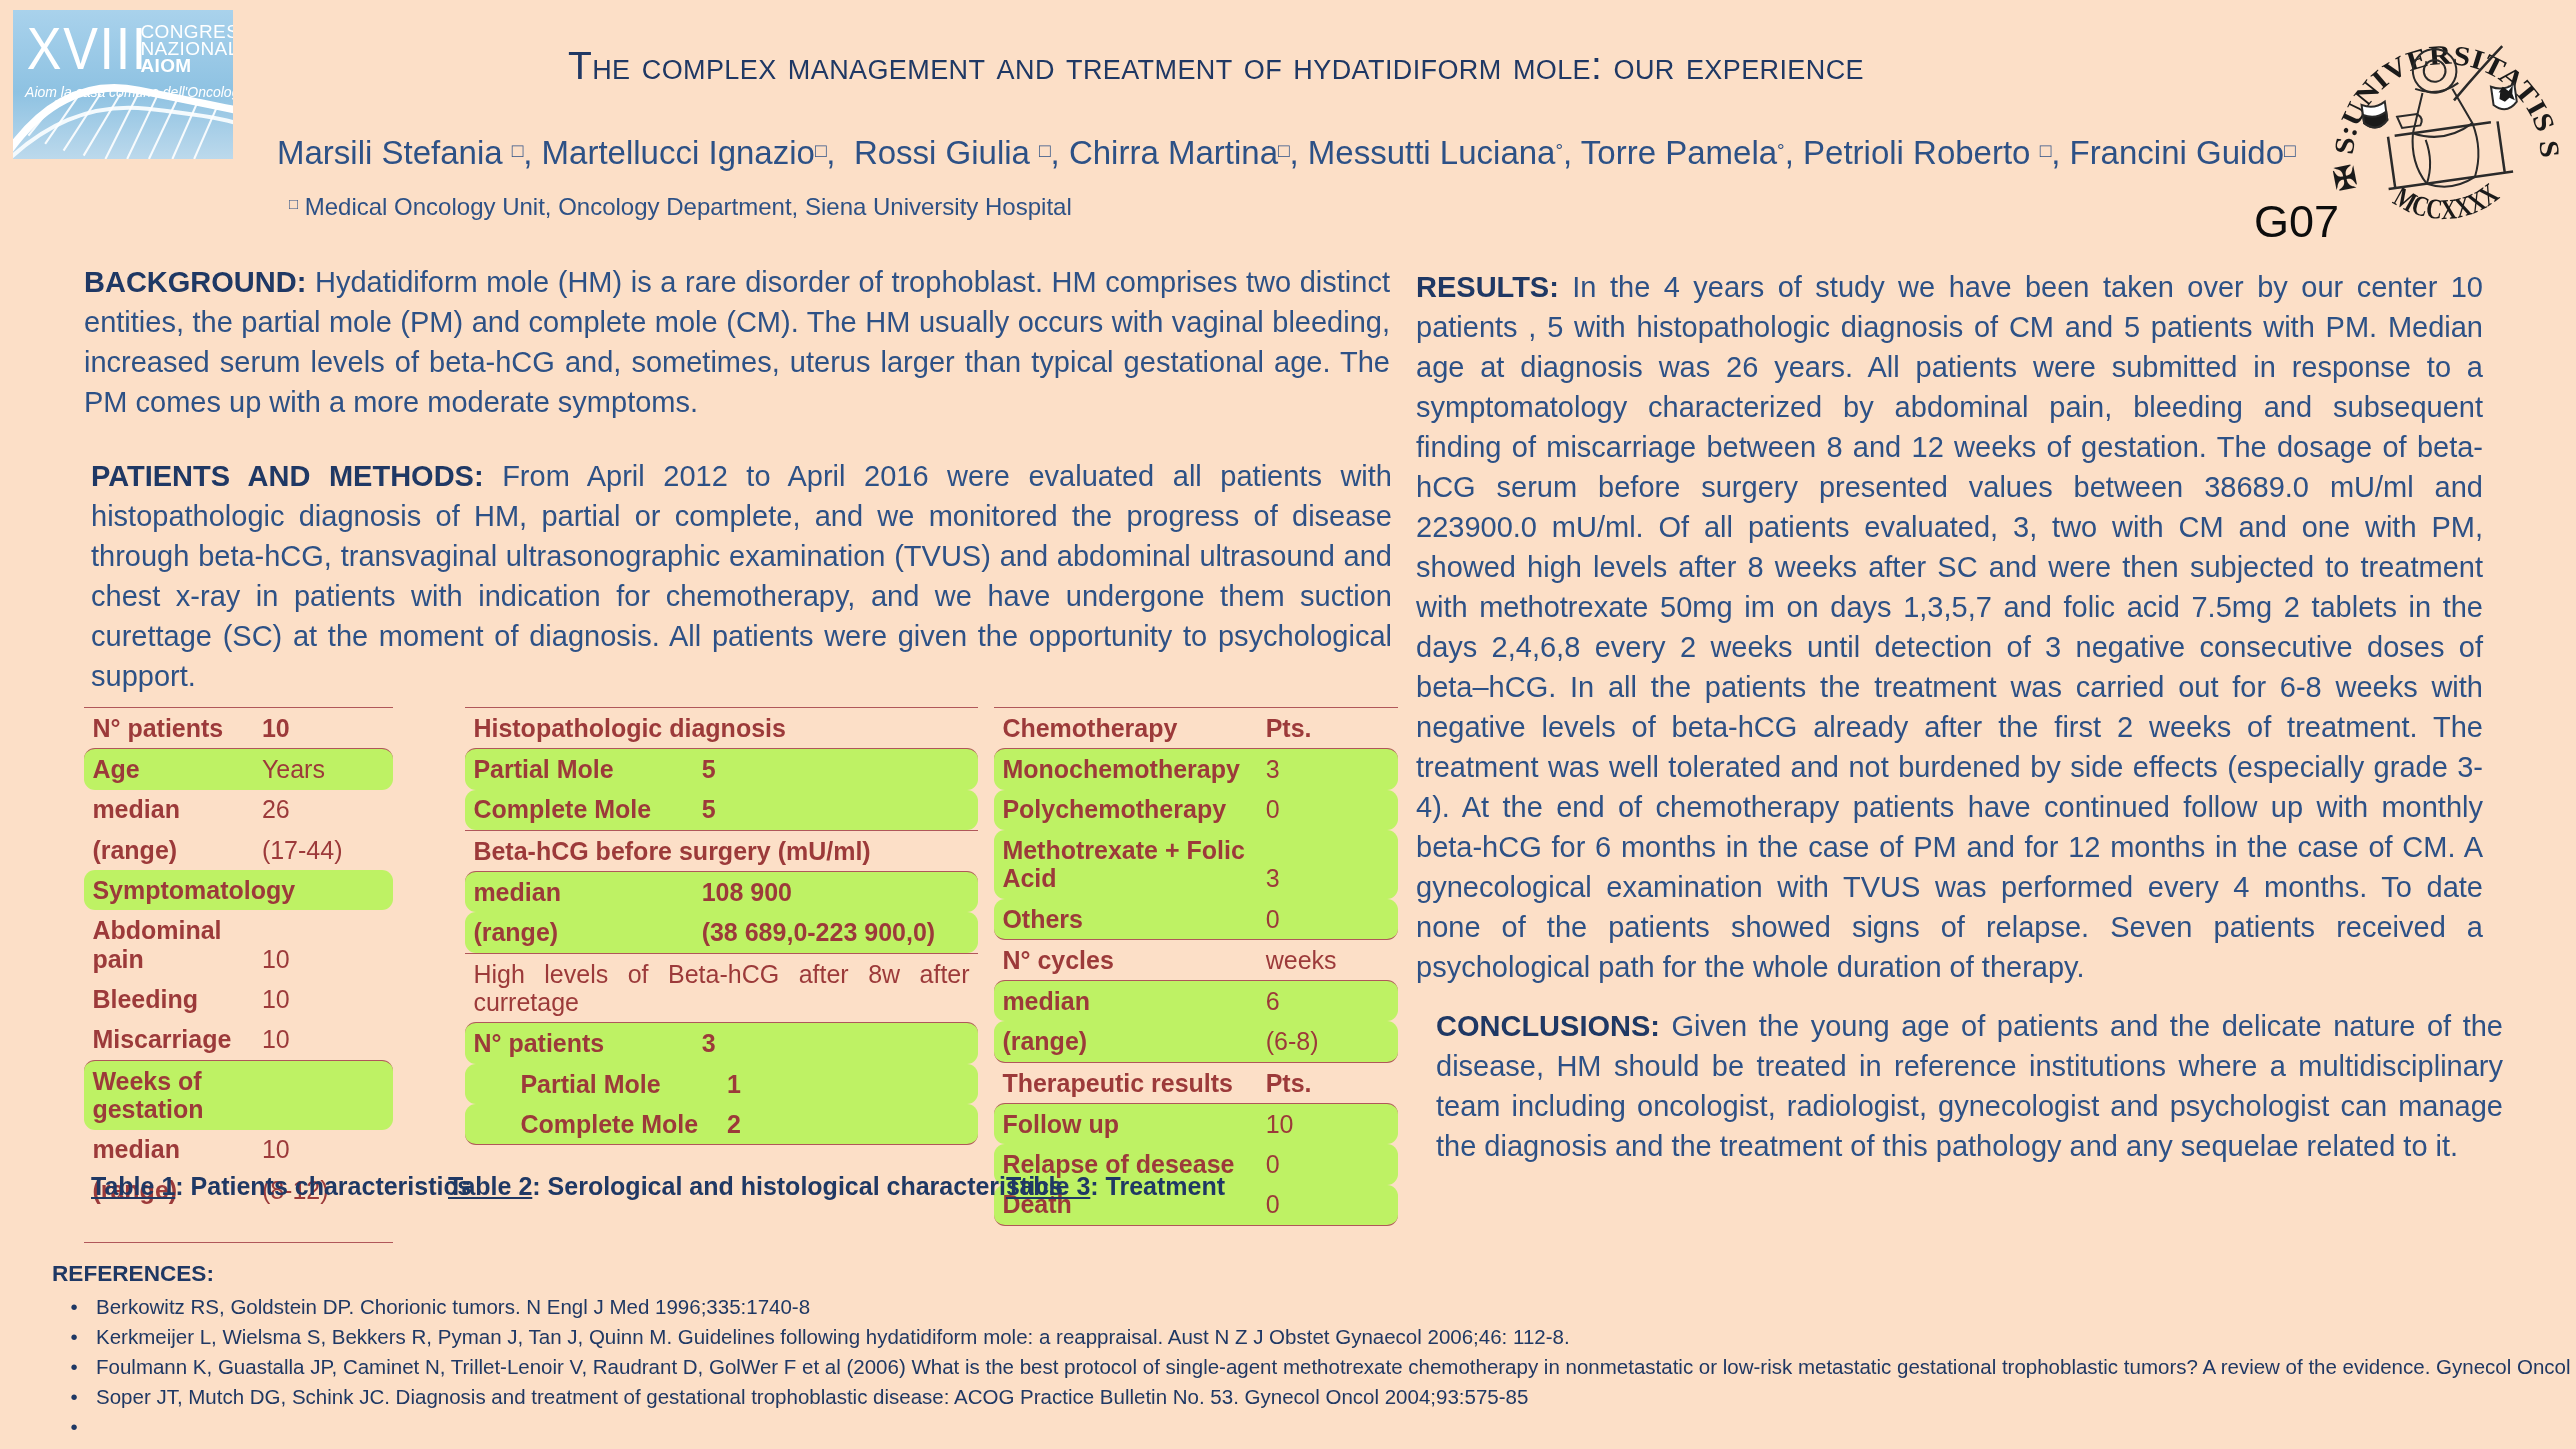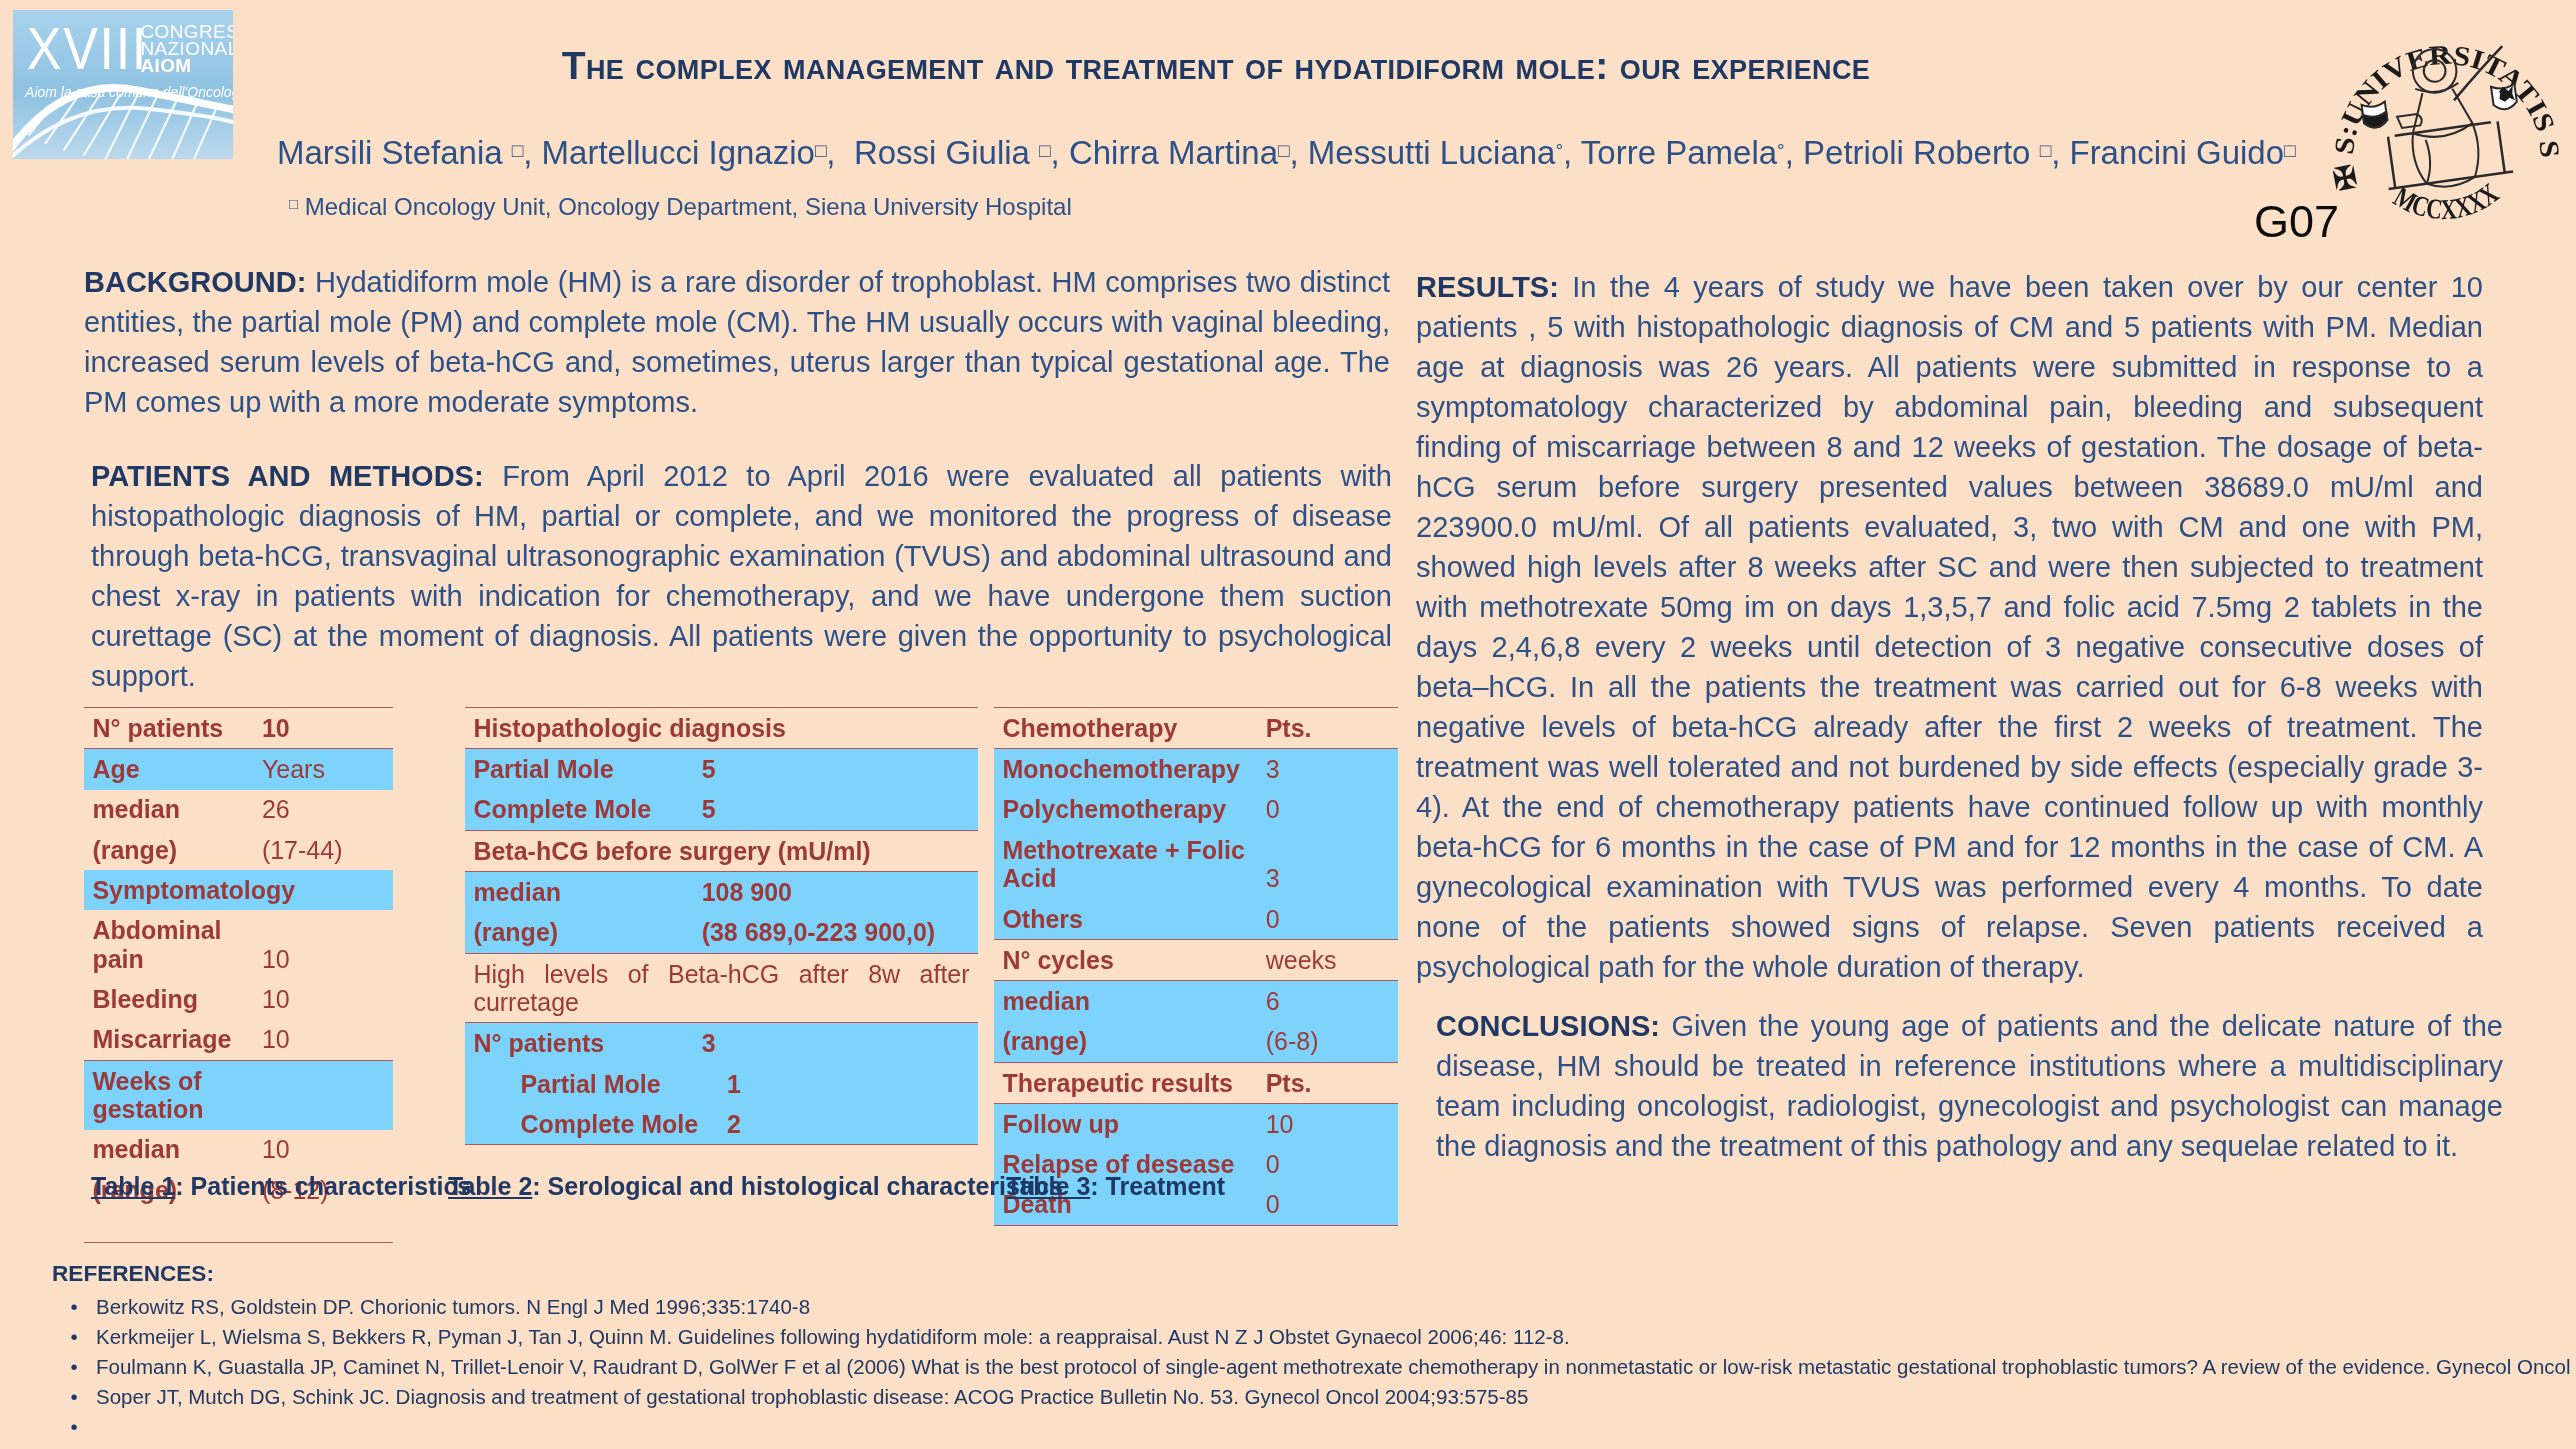--- a/index.html
+++ b/index.html
@@ -11,38 +11,38 @@
   }
   
   .aiom-logo{position:absolute;left:13.4px;top:10px;width:220px;height:149px;
     background:linear-gradient(180deg,#a9d2ec 0%,#8ec2e2 55%,#bcd9ec 100%);overflow:hidden;}
   .aiom-roman{position:absolute;left:13.4px;top:8.4px;color:#fff;font-size:52px;font-weight:300;
     font-family:"Liberation Sans",sans-serif;letter-spacing:1.7px;transform:scaleY(1.15);}
   .aiom-lines{position:absolute;left:127px;top:13.4px;color:#fff;font-size:19px;line-height:17px;letter-spacing:0.4px;}
   .aiom-lines .b{font-weight:bold;}
   .aiom-tag{position:absolute;left:11.7px;top:74px;color:#fff;font-size:14px;font-style:italic;white-space:nowrap;}
   .poster-title{position:absolute;left:235px;top:44px;width:1962px;text-align:center;
-    color:#1f3864;font-weight:bold;font-size:39px;font-variant:small-caps;letter-spacing:0.4px;}
+    color:#1f3864;font-weight:normal;font-size:39px;font-variant:small-caps;letter-spacing:0.4px;}
   .authors{position:absolute;left:277px;top:134px;width:1954px;color:#2d5186;font-size:33px;white-space:nowrap;}
   .authors .sup{font-size:19px;vertical-align:30%;}
   .authors .sep{white-space:pre;}
   .affil{position:absolute;left:289px;top:193px;color:#2d5186;font-size:24px;}
   .affil .sup{font-size:15px;vertical-align:35%;}
   .code-label{position:absolute;left:2254px;top:196px;color:#0d0d0d;font-size:45px;}
   .seal{position:absolute;left:2319px;top:3.4px;transform:rotate(-8deg);}
   
   .para{position:absolute;color:#2d5186;font-size:29px;line-height:40px;text-align:justify;}
   .para .lead{color:#1f3864;font-weight:bold;}
   
   .tbl{position:absolute;color:#9c3a3a;font-size:25px;}
   .trow{display:flex;align-items:flex-end;padding:5.9px 8.4px;line-height:28.5px;}
   .trow .lab{font-weight:bold;}
   .trow .val{font-weight:normal;}
   .trow .vb{font-weight:bold;}
-  .shaded{background:#7dd3fc;}
+  .shaded{background:#bef264;border-radius:11px;}
   .bt{border-top:1.7px solid #b0575a;}
   .bb{border-bottom:1.7px solid #b0575a;}
   .indent{padding-left:47px;}
   .just{display:block;text-align:justify;font-weight:normal;}
   .spacer{height:32px;}
   
   .t1 .lab{width:58%;} .t1 .val{width:42%;}
   .t2 .lab{width:46%;} .t2 .val{width:54%;}
   .t2 .labwide{width:100%;font-weight:bold;}
   .t3 .lab{width:68%;} .t3 .val{width:32%;}

